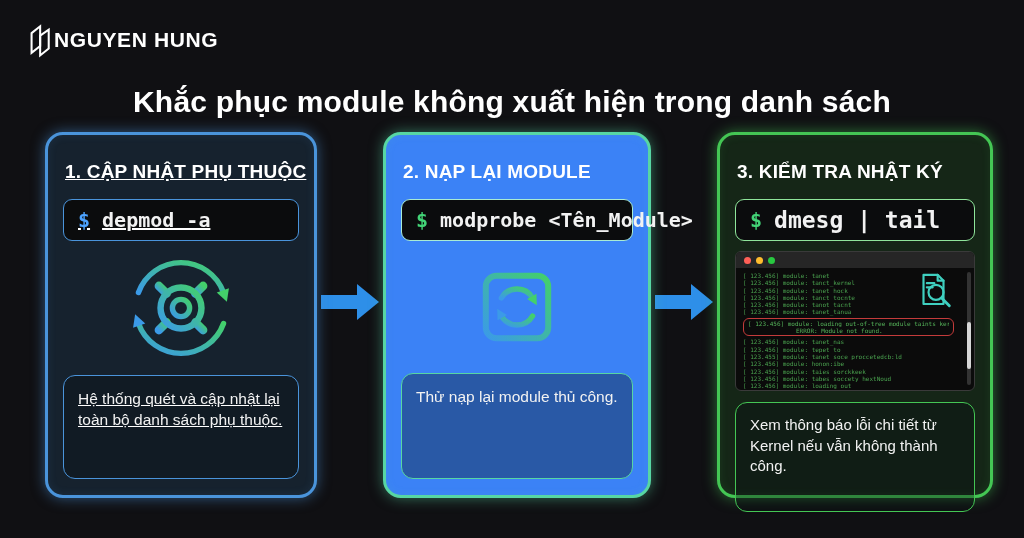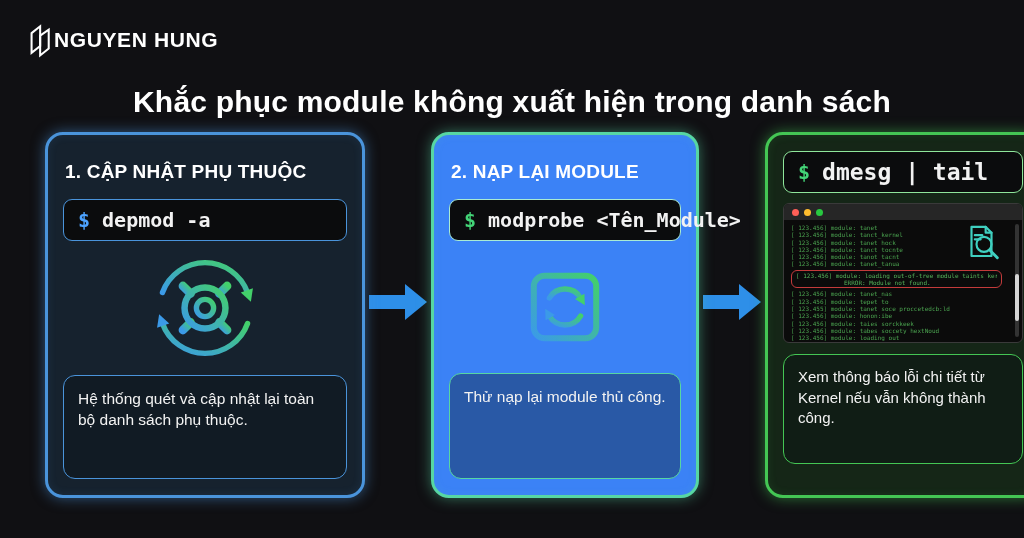--- a/index.html
+++ b/index.html
@@ -19,21 +19,21 @@
     position:absolute; top:70px; left:0; width:100%;
     text-align:center; font-size:30px; font-weight:bold; letter-spacing:.2px;margin-top:15px;
   }
 
   
   .steps-row { position:absolute; left:45px; top:132px; display:flex; align-items:flex-start; }
   .card {
     height:366px; border-radius:18px; padding:16px 15px 16px;
     display:flex; flex-direction:column; position:relative;
   }
-  .card-1 { width:320px; background:#16222e; border:3px solid #4a94db; box-shadow:0 0 14px rgba(74,148,219,.55), inset 0 0 10px rgba(74,148,219,.12); }
+  .card-1 { width:272px; background:#16222e; border:3px solid #4a94db; box-shadow:0 0 14px rgba(74,148,219,.55), inset 0 0 10px rgba(74,148,219,.12);text-decoration:underline; }
   .card-2 { width:268px; background:#3b82f6; border:3px solid #57d6a3; box-shadow:0 0 14px rgba(87,214,163,.5), inset 0 0 10px rgba(87,214,163,.10); }
   .card-3 { width:276px; background:#152617; border:3px solid #44c654; box-shadow:0 0 14px rgba(68,198,84,.55), inset 0 0 10px rgba(68,198,84,.12); }
 
   .card-heading { font-size:19px; font-weight:bold; letter-spacing:.2px; margin:10px 2px 16px; white-space:nowrap; }
 
   .cmd-box {
     height:42px; background:#0b0c0d; border-radius:9px;
     display:flex; align-items:center; gap:12px; padding:0 14px; flex-shrink:0;
     font-family:"DejaVu Sans Mono", monospace; white-space:nowrap;
   }
@@ -185,20 +185,21 @@
       </div>
       <div class="desc-box">Thử nạp lại module thủ công.</div>
     </section>
 
     <div class="flow-arrow">
       <div class="arrow-shaft"></div>
       <div class="arrow-head"></div>
     </div>
 
     <section class="card card-3">
+      <div class="card-heading">3. KIỂM TRA NHẬT KÝ</div>
       <div class="cmd-box">
         <span class="prompt">$</span>
         <span class="cmd-text">dmesg | tail</span>
       </div>
 
       <div class="terminal">
         <div class="term-bar">
           <span class="dot dot-red"></span>
           <span class="dot dot-yellow"></span>
           <span class="dot dot-green"></span>

